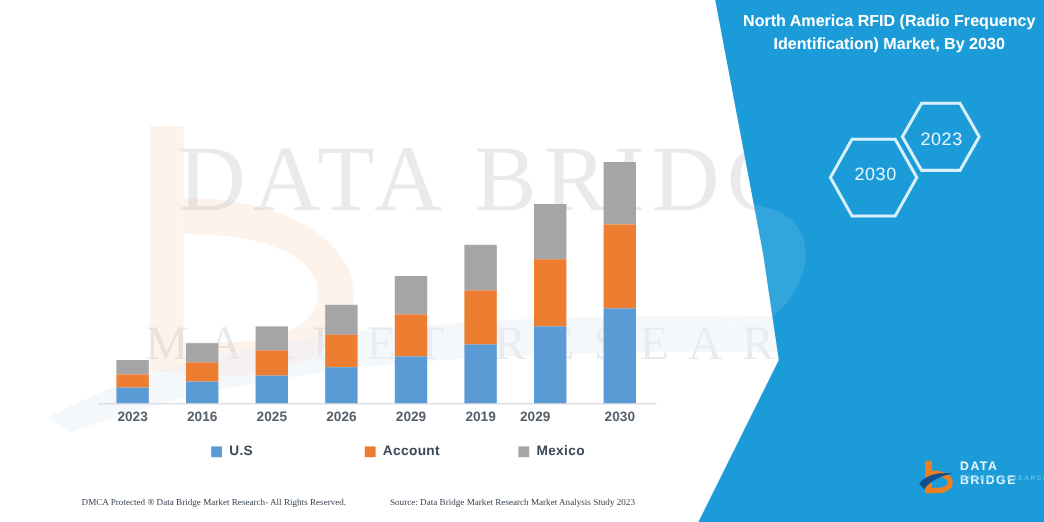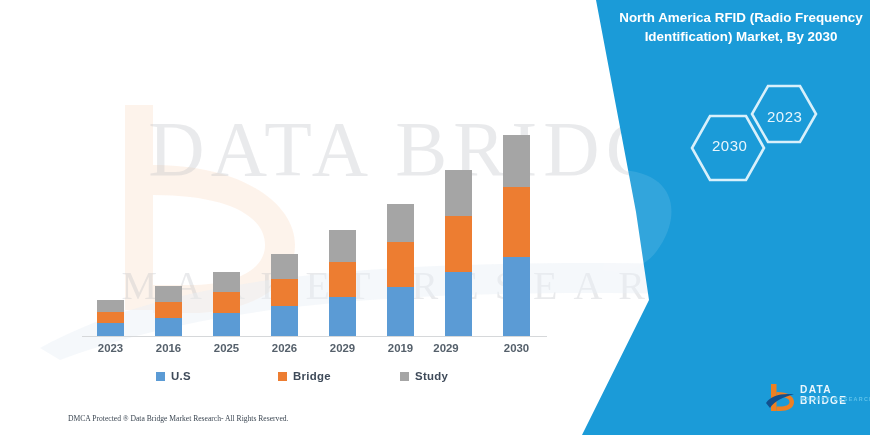--- a/index.html
+++ b/index.html
@@ -153,23 +153,23 @@
     width:58px;
     text-align:center;
     font-size:11.4px;
     font-weight:700;
     color:#55606b;
   }
 
   
   .legend{
     position:absolute;
-    left:156px;top:370px;
+    left:176px;top:370px;
     display:flex;
-    gap:4px;
+    gap:10px;
   }
   .legend-item{
     display:flex;align-items:center;
     width:118px;
   }
   .sw{width:9px;height:9px;display:inline-block;margin-right:6px;}
   .sw.us{background:#5b9bd5;}
   .sw.canada{background:#ed7d31;}
   .sw.mexico{background:#a5a5a5;}
   .legend-label{
@@ -262,31 +262,32 @@
         <div class="xlabel" style="left: 487.5px;">2030</div>
       </div>
 
     <div class="legend">
       <div class="legend-item">
         <span class="sw us"></span>
         <span class="legend-label">U.S</span>
       </div>
       <div class="legend-item">
         <span class="sw canada"></span>
-        <span class="legend-label">Bridge</span>
+        <span class="legend-label">Account</span>
       </div>
       <div class="legend-item">
         <span class="sw mexico"></span>
-        <span class="legend-label">Study</span>
+        <span class="legend-label">Mexico</span>
       </div>
     </div>
   </div>
 
   <div class="footer">
     <div class="foot-left">DMCA Protected ® Data Bridge Market Research- All Rights Reserved.</div>
+    <div class="foot-right">Source: Data Bridge Market Research  Market Analysis Study 2023</div>
   </div>
 
   <div class="blue-panel">
     <svg width="870" height="435" style="position:absolute;left:0;top:0;">
       <path d="M580,0 L870,0 L870,435 L566,435 L633,300 L620,212 L580,0 Z" fill="#1b9bd8"></path>
       <path d="M600,170 C660,170 668,215 640,252 C628,268 604,276 586,270 L604,212 Z" fill="#ffffff" opacity=".10"></path>
     </svg>
 
     <div class="panel-title">North America RFID (Radio Frequency Identification) Market, By 2030</div>
 

